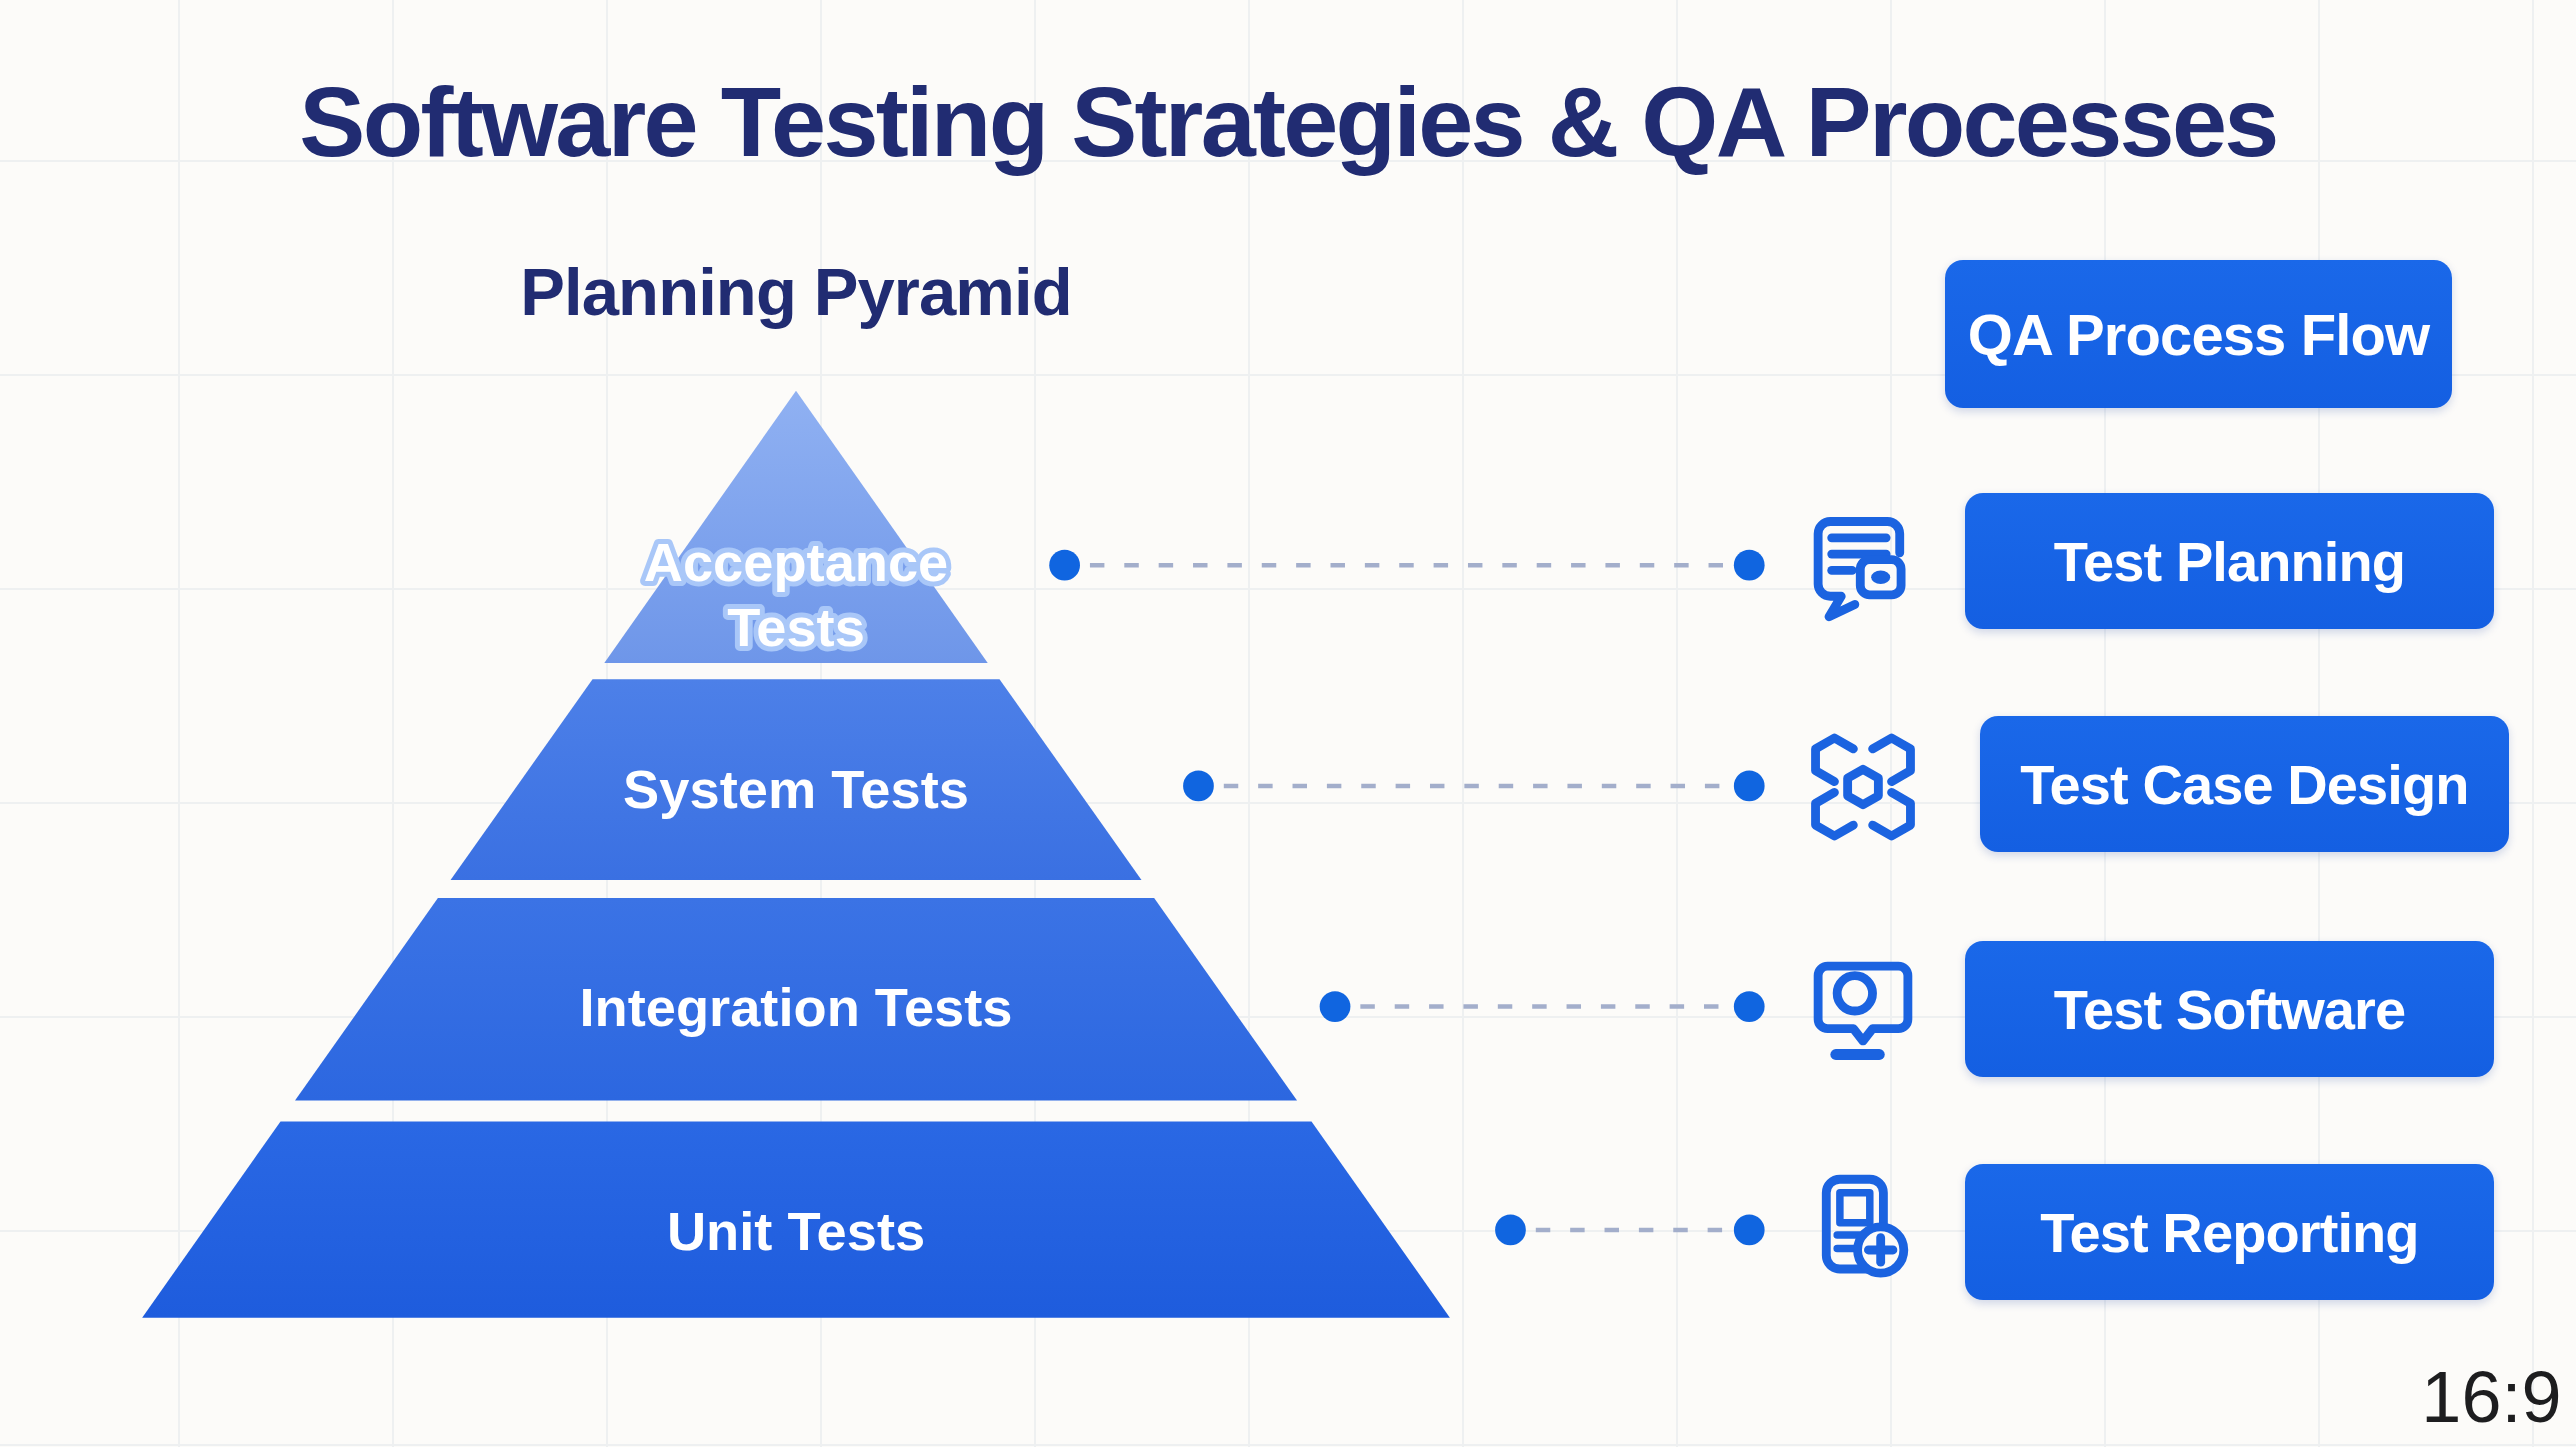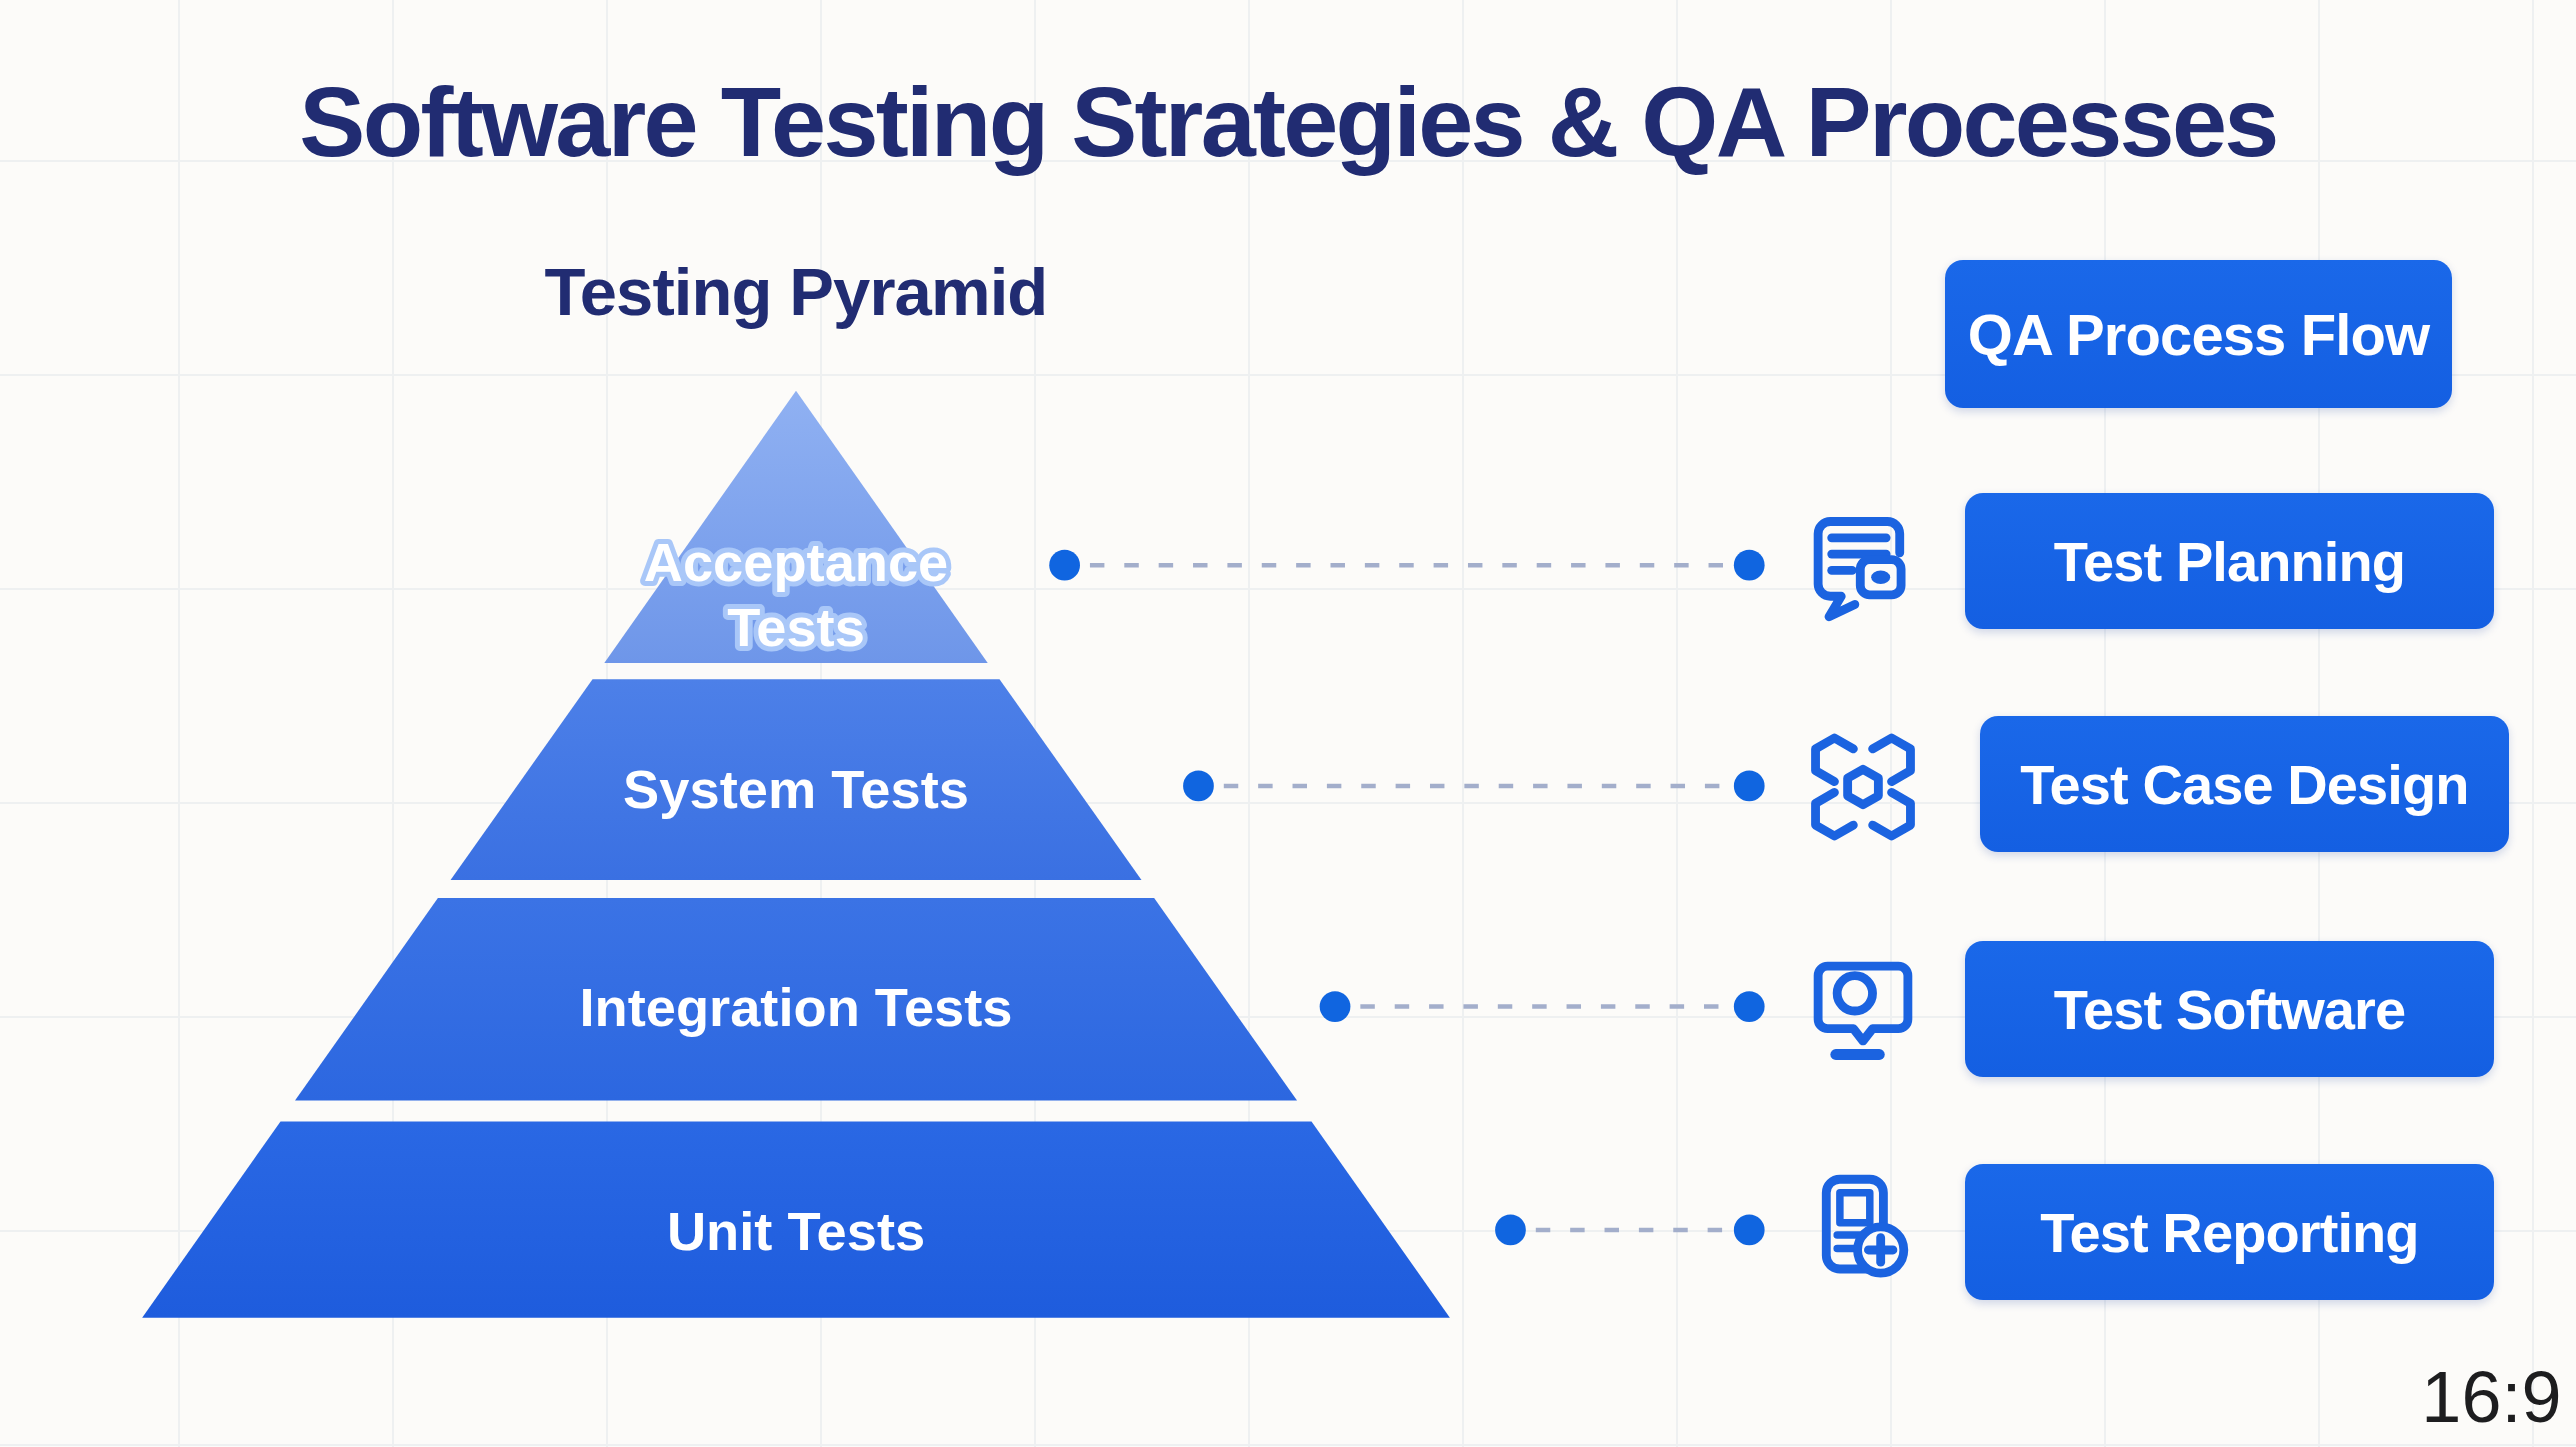--- a/index.html
+++ b/index.html
@@ -55,21 +55,21 @@
     font-size:72px;font-weight:400;color:var(--footer_text,#1d1d1f);
   }
 </style>
 </head>
 <body>
 
 <div class="canvas">
 
   <div class="page-title">Software Testing Strategies &amp; QA Processes</div>
 
-  <div class="pyramid-heading">Testing Pyramid</div>
+  <div class="pyramid-heading">Planning Pyramid</div>
 
   <svg class="diagram-svg" width="2576" height="1447" viewBox="0 0 2848 1600">
     <defs>
       <linearGradient id="g1" x1="0" y1="0" x2="0" y2="1">
         <stop offset="0" style="stop-color:var(--level1_top,#90b1f2)"></stop>
         <stop offset="1" style="stop-color:var(--level1_bottom,#6e96e9)"></stop>
       </linearGradient>
       <linearGradient id="g2" x1="0" y1="0" x2="0" y2="1">
         <stop offset="0" style="stop-color:var(--level2_top,#4d80e8)"></stop>
         <stop offset="1" style="stop-color:var(--level2_bottom,#3a70e2)"></stop>

